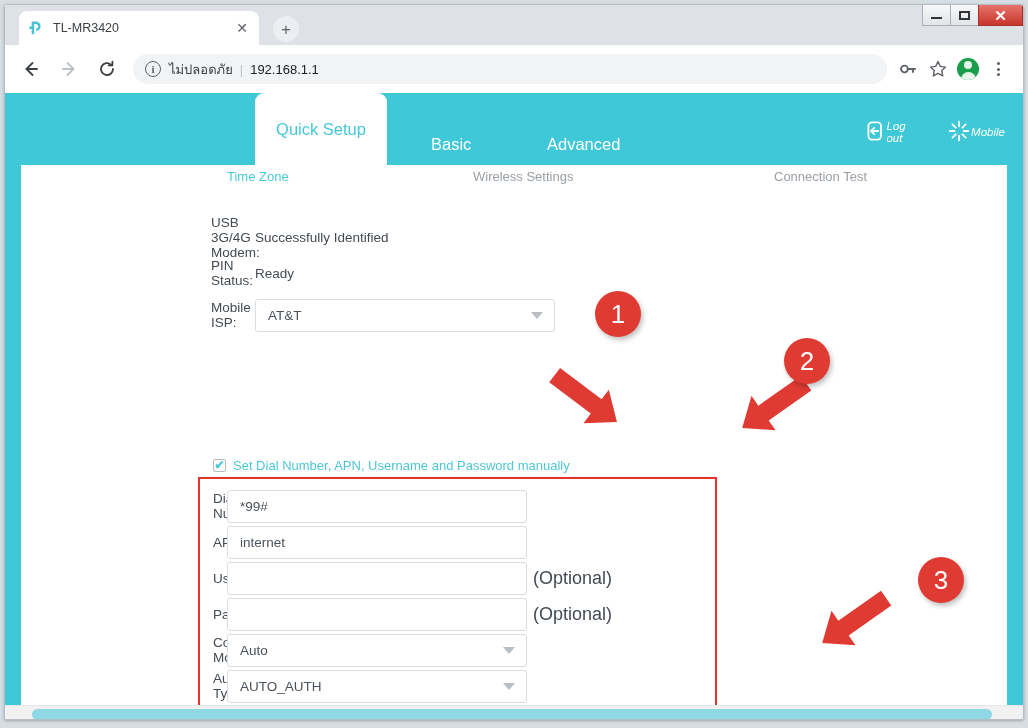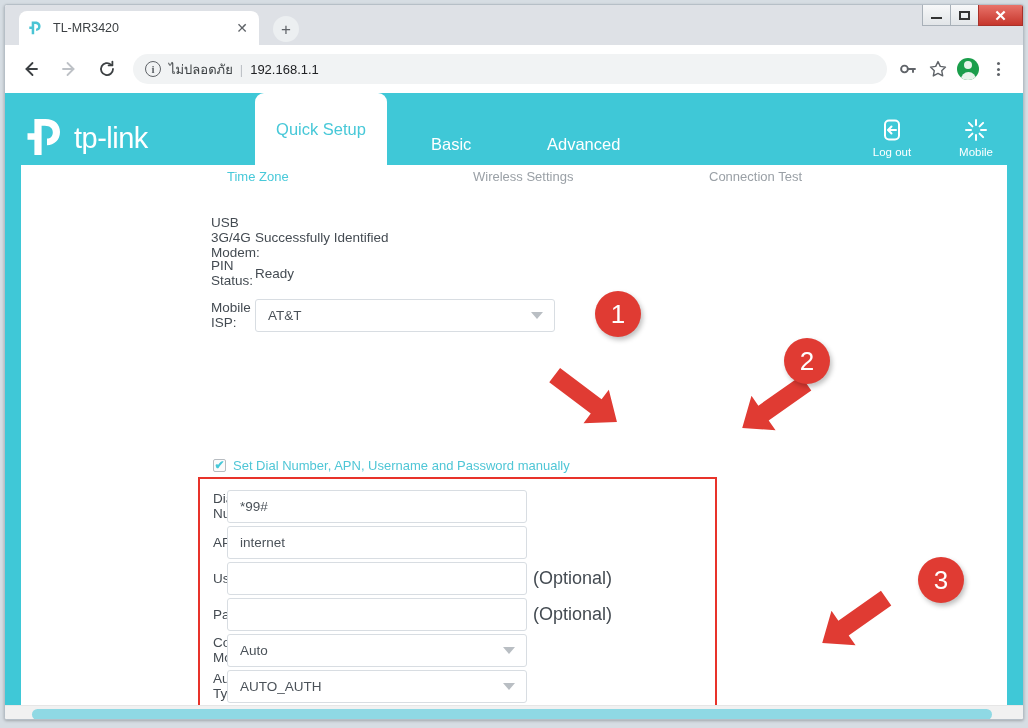--- a/index.html
+++ b/index.html
@@ -227,23 +227,24 @@
     color: #47c8d8;
     display: flex; align-items: center; justify-content: center;
     padding-bottom: 16px;
   }
   .hdr-actions {
     position: absolute;
     right: 18px; top: 24px;
     display: flex; gap: 26px;
   }
   .hdr-act {
-    display: flex; flex-direction: column; align-items: center;
+    display: flex; flex-direction: row; align-items: center;
     width: 58px;
     color: #ffffff;
+    font-style: italic;
   }
   .hdr-act-label { font-size: 11.5px; margin-top: 3px; }
 
   
   .content-card {
     position: absolute;
     left: 16px; top: 72px;
     width: 986px; height: 540px;
     background: #ffffff;
   }
@@ -454,26 +455,20 @@
             <i></i>
             <i></i>
           </span>
     </div>
   </div>
 
   <div class="viewport">
     <div class="router-bg"></div>
 
     <div class="router-header">
-      <div class="logo">
-        <svg width="46" height="46" viewBox="0 0 46 46">
-          <path d="M22.5 4 C31.5 4 37 9.2 37 17 C37 24.9 31.2 30.2 24 30.2 L24 23.6 C27.4 23.6 29.8 21.0 29.8 17.4 C29.8 13.6 27.2 10.8 21.8 10.8 L18.6 10.8 L18.6 40 L11.4 40 L11.4 24.8 L4.5 24.8 L4.5 18.3 L11.4 18.3 L11.4 4 Z" fill="#ffffff"></path>
-        </svg>
-        <span class="logo-text">tp-link</span>
-      </div>
 
       <div class="main-tabs">
         <div class="mtab active">
           <span>Quick Setup</span>
         </div>
         <div class="mtab" style="left:176px;">
           <span>Basic</span>
         </div>
         <div class="mtab" style="left:292px;">
           <span>Advanced</span>
@@ -509,21 +504,21 @@
 
     <div class="content-card">
 
       <div class="steps">
         <div class="step done" style="left:206px;">
           <span>Time Zone</span>
         </div>
         <div class="step todo" style="left:452px;">
           <span>Wireless Settings</span>
         </div>
-        <div class="step todo" style="left:688px;">
+        <div class="step todo" style="left:753px;">
           <span>Connection Test</span>
         </div>
       </div>
 
       <div class="form-area">
 
         <div class="frow">
           <span class="flabel">USB 3G/4G Modem:</span>
           <span class="fvalue">Successfully Identified</span>
         </div>

